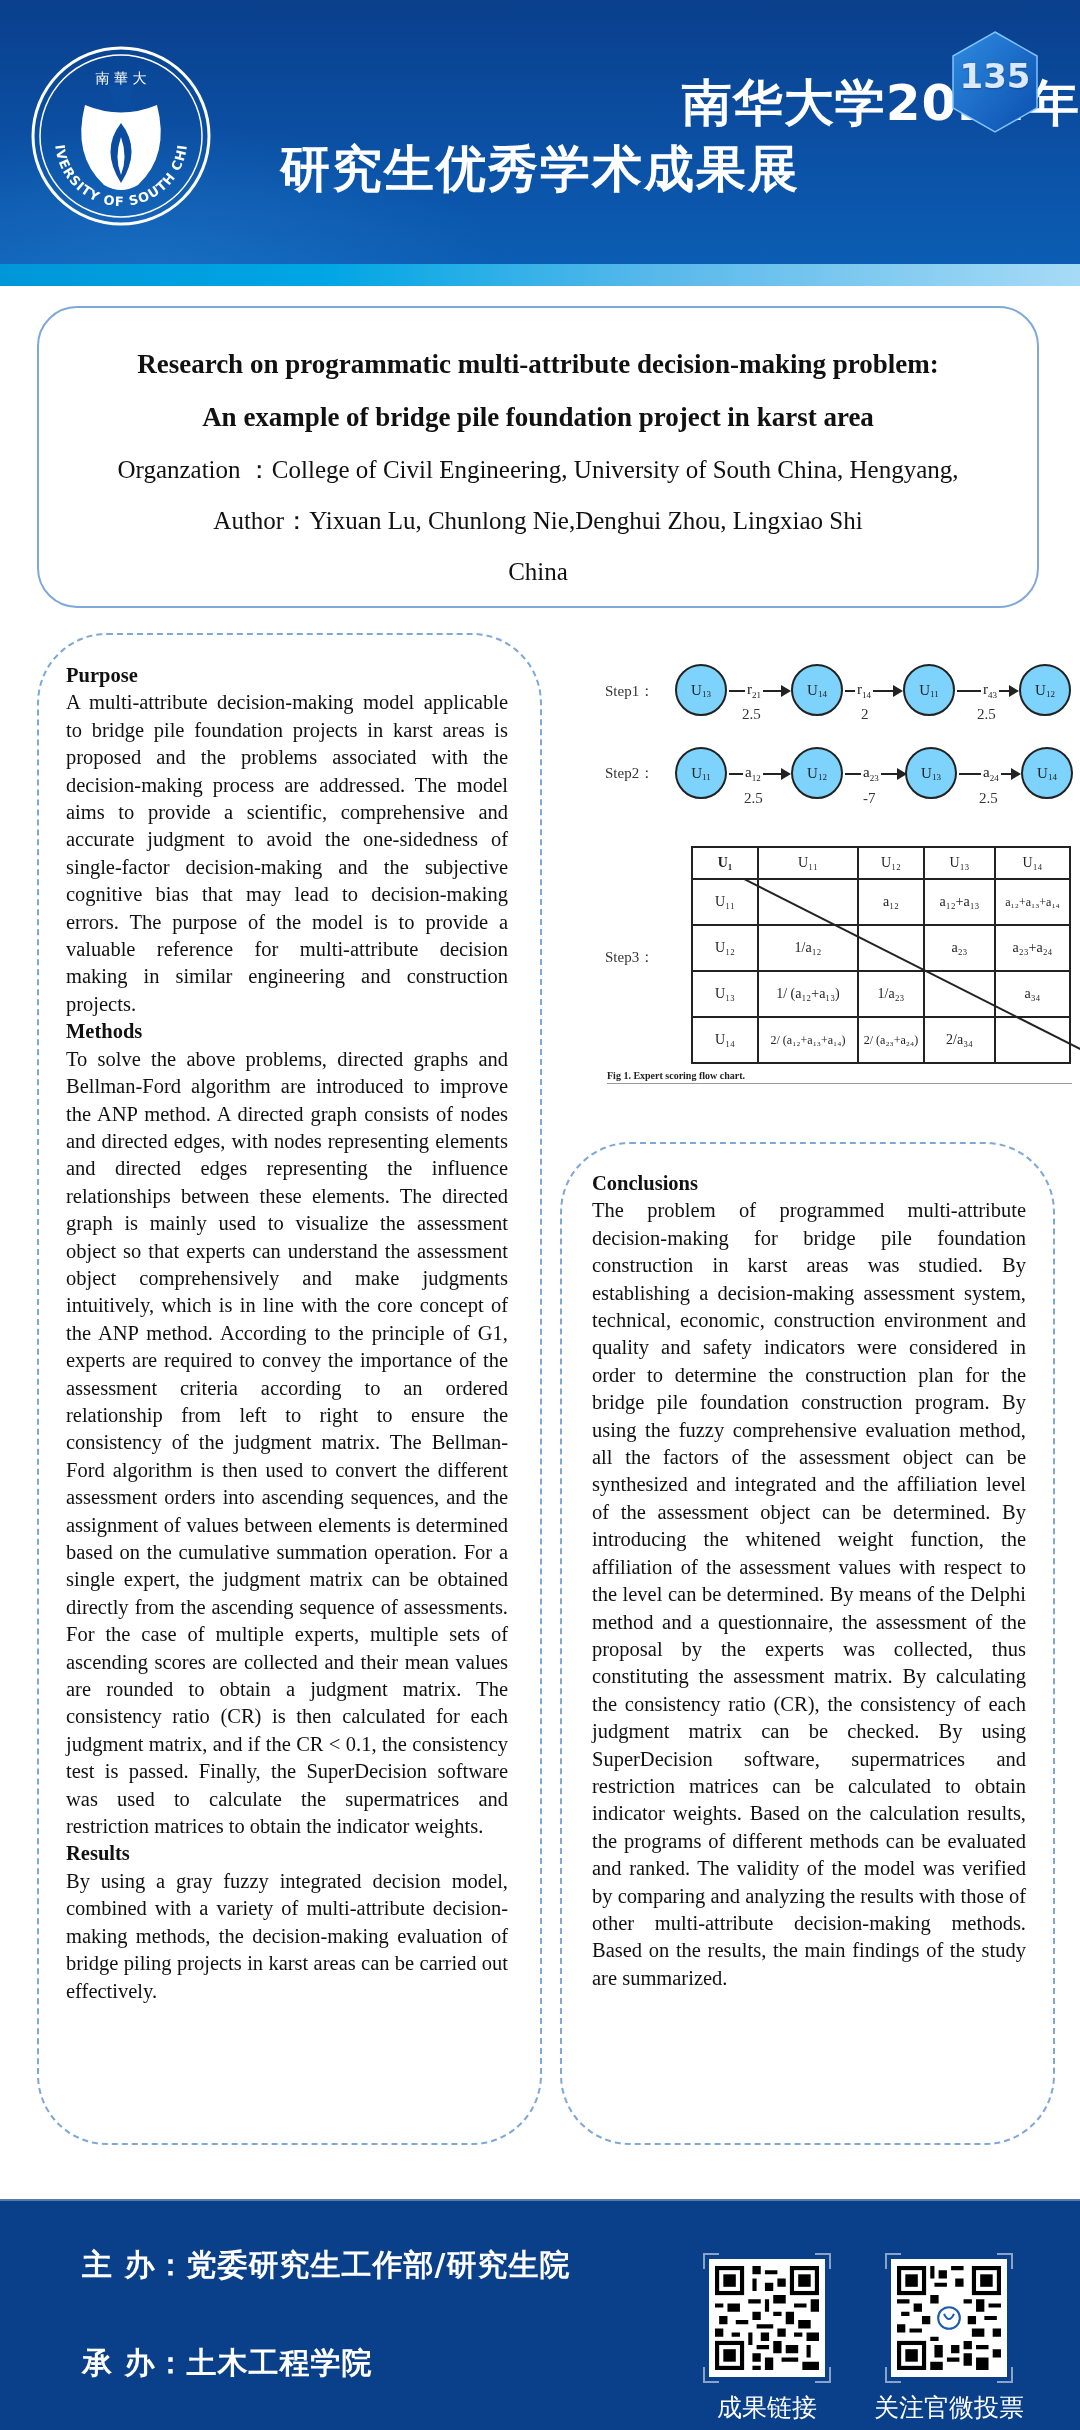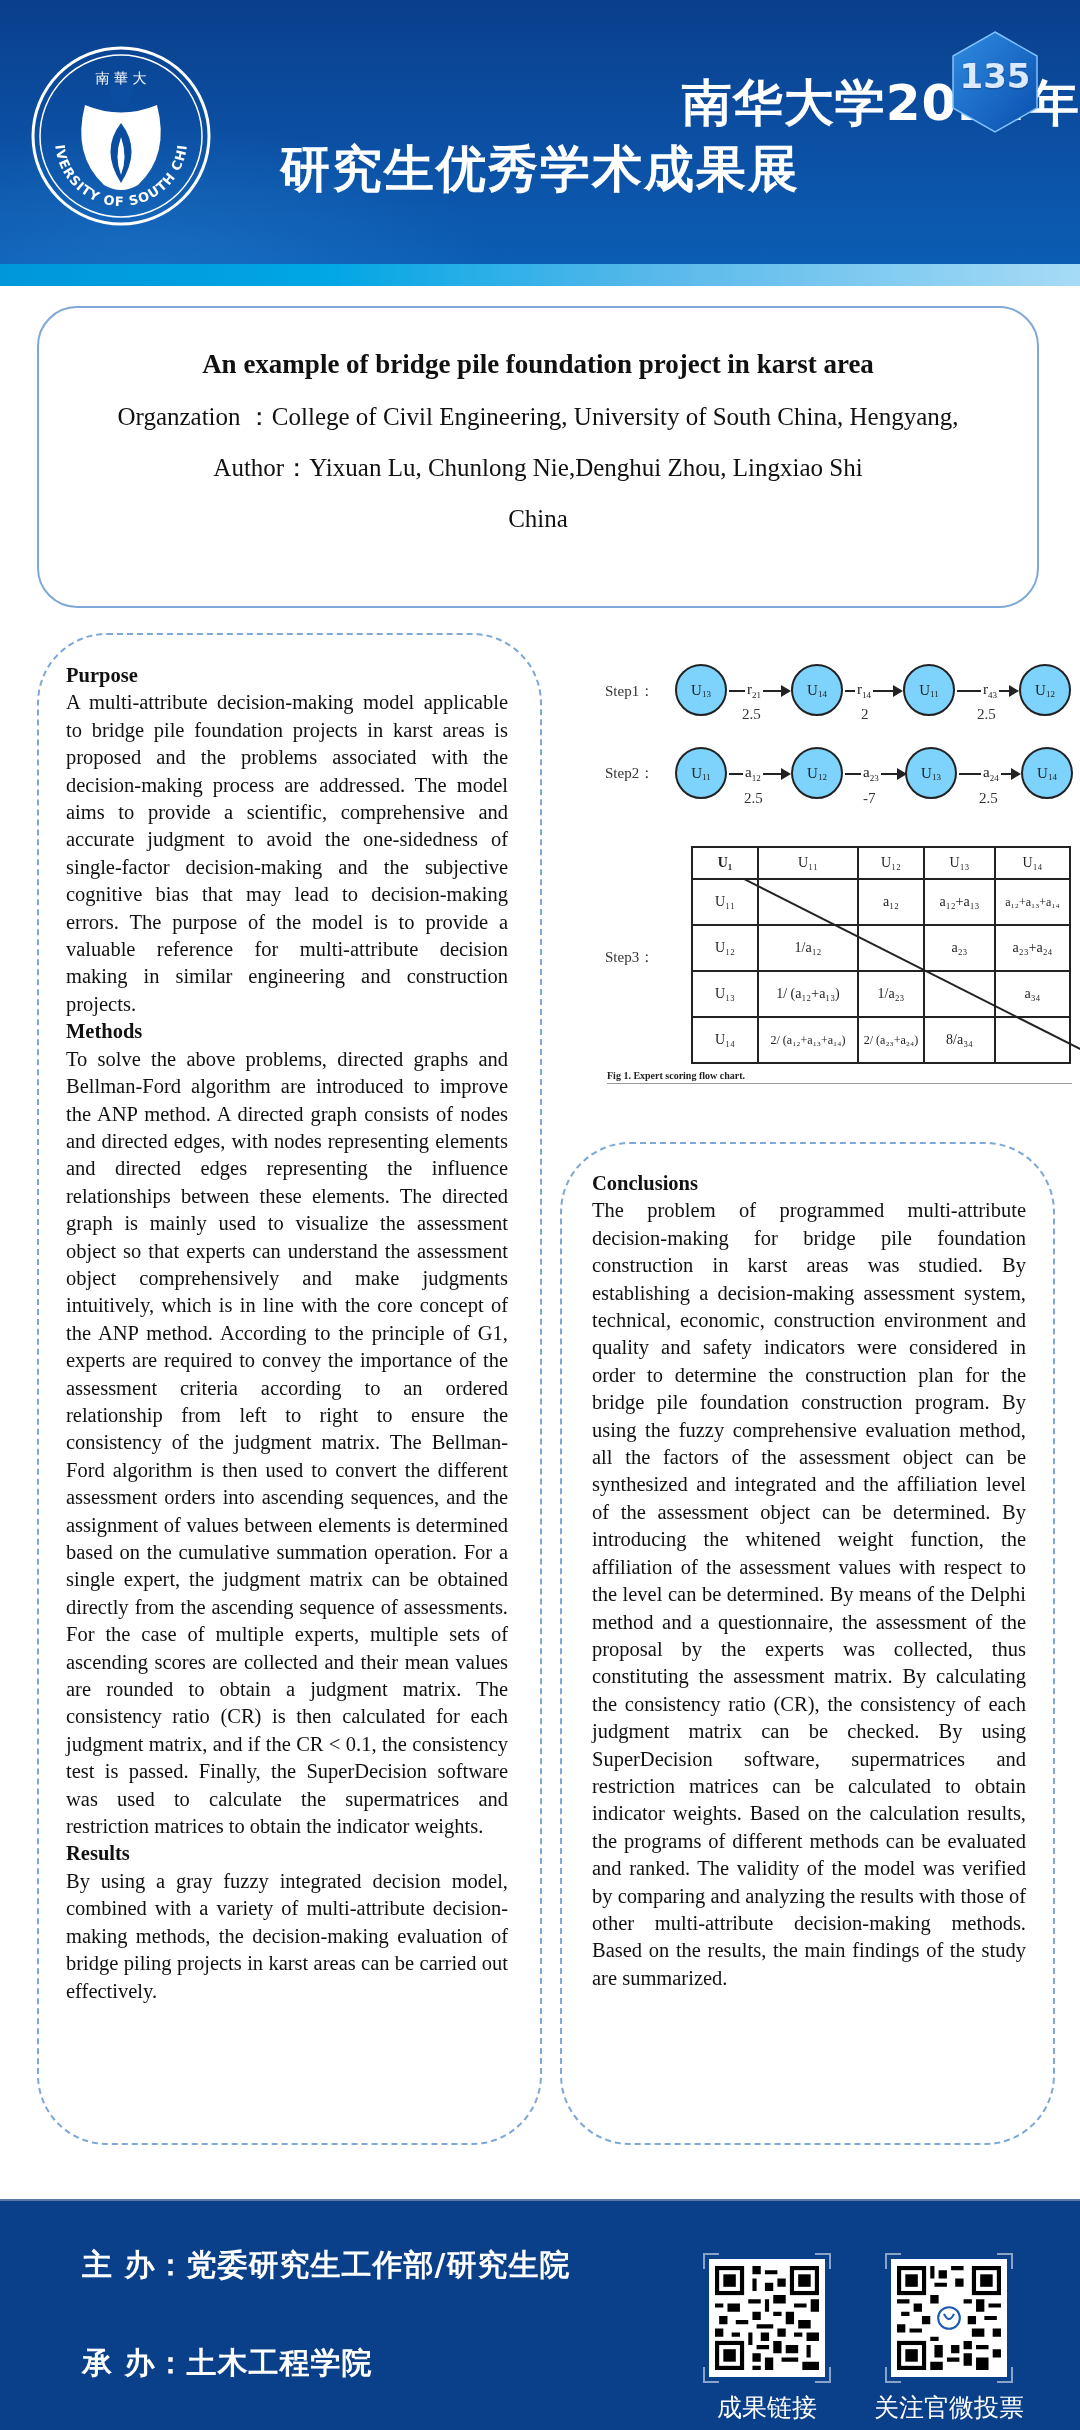--- a/index.html
+++ b/index.html
@@ -97,20 +97,21 @@
         <stop offset="1" stop-color="#0a4fae"></stop>
       </linearGradient>
     </defs>
     <polygon points="45,2 87,26 87,78 45,102 3,78 3,26" fill="url(#hexg)" stroke="#7fc2ff" stroke-width="1.5"></polygon>
   </svg>
   <div class="badge-num">135</div>
 </div>
 <div class="header-stripe"></div>
 
 <div class="title-box">
+  <div class="t">Research on programmatic multi-attribute decision-making problem:</div>
   <div class="t">An example of bridge pile foundation project in karst area</div>
   <div class="meta">Organzation ：College of Civil Engineering, University of South China, Hengyang,</div>
   <div class="meta">Author：Yixuan Lu, Chunlong Nie,Denghui Zhou, Lingxiao Shi</div>
   <div class="meta">China</div>
 </div>
 
 <div class="panel panel-left"></div>
 <div class="panel panel-right"></div>
 
 <div class="text-col left-text">
@@ -193,21 +194,21 @@
       <td>U₁₃</td>
       <td>1/ (a₁₂+a₁₃)</td>
       <td>1/a₂₃</td>
       <td></td>
       <td>a₃₄</td>
     </tr>
     <tr style="height:46px;">
       <td>U₁₄</td>
       <td style="font-size:12px;">2/ (a₁₂+a₁₃+a₁₄)</td>
       <td style="font-size:12px;">2/ (a₂₃+a₂₄)</td>
-      <td>8/a₃₄</td>
+      <td>2/a₃₄</td>
       <td></td>
     </tr>
   </tbody>
     </table>
   <svg class="diag" viewBox="0 0 362 183" preserveAspectRatio="none">
     <line x1="0" y1="0" x2="362" y2="183" stroke="#222" stroke-width="2"></line>
   </svg>
   <div class="fig-caption">Fig 1. Expert scoring flow chart.</div>
 </div>
 

